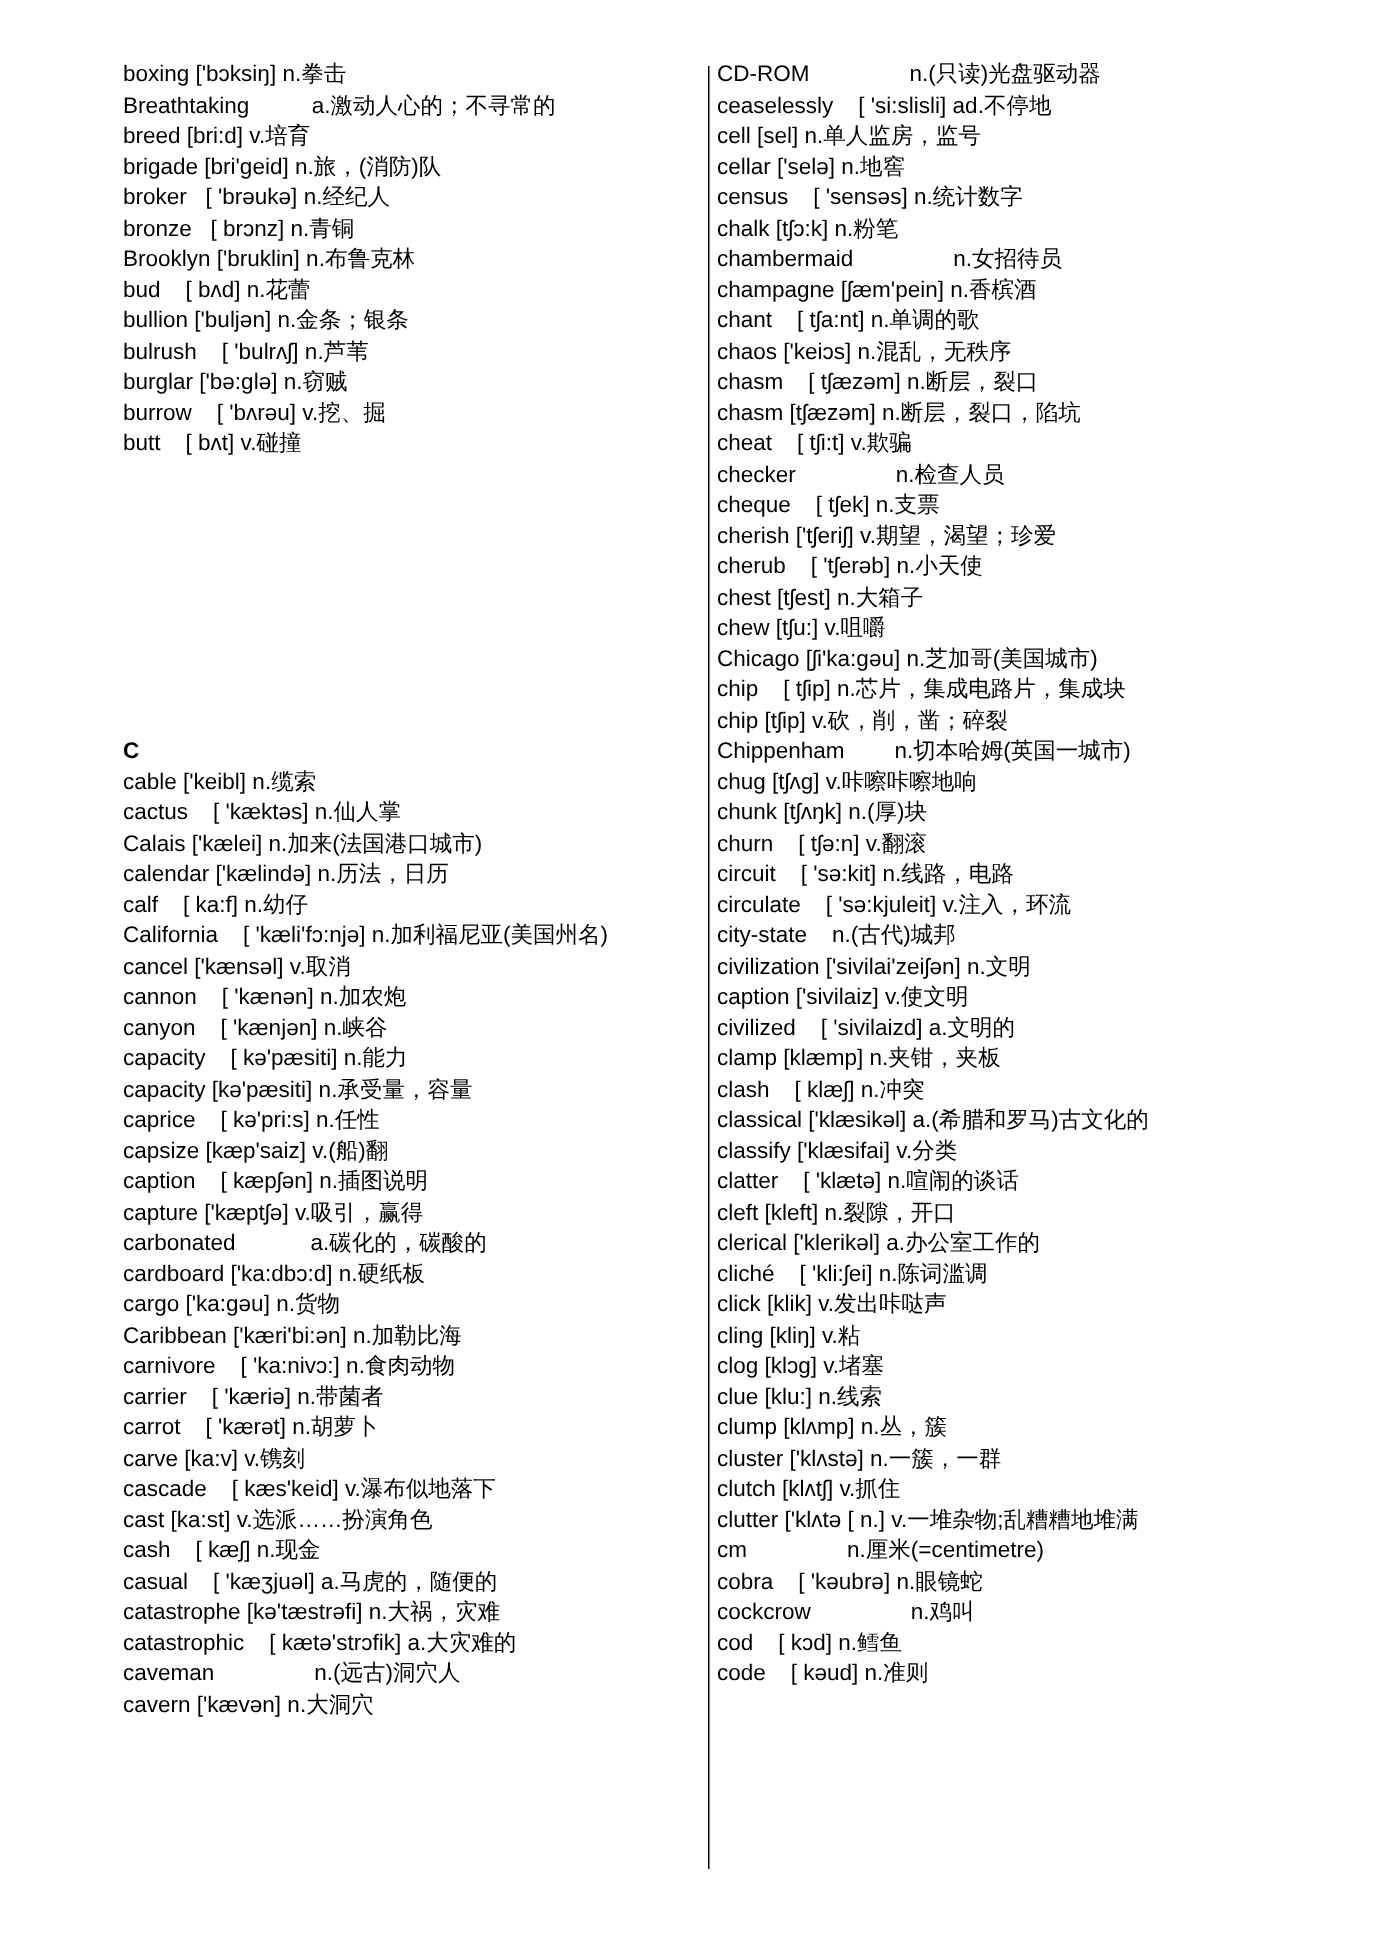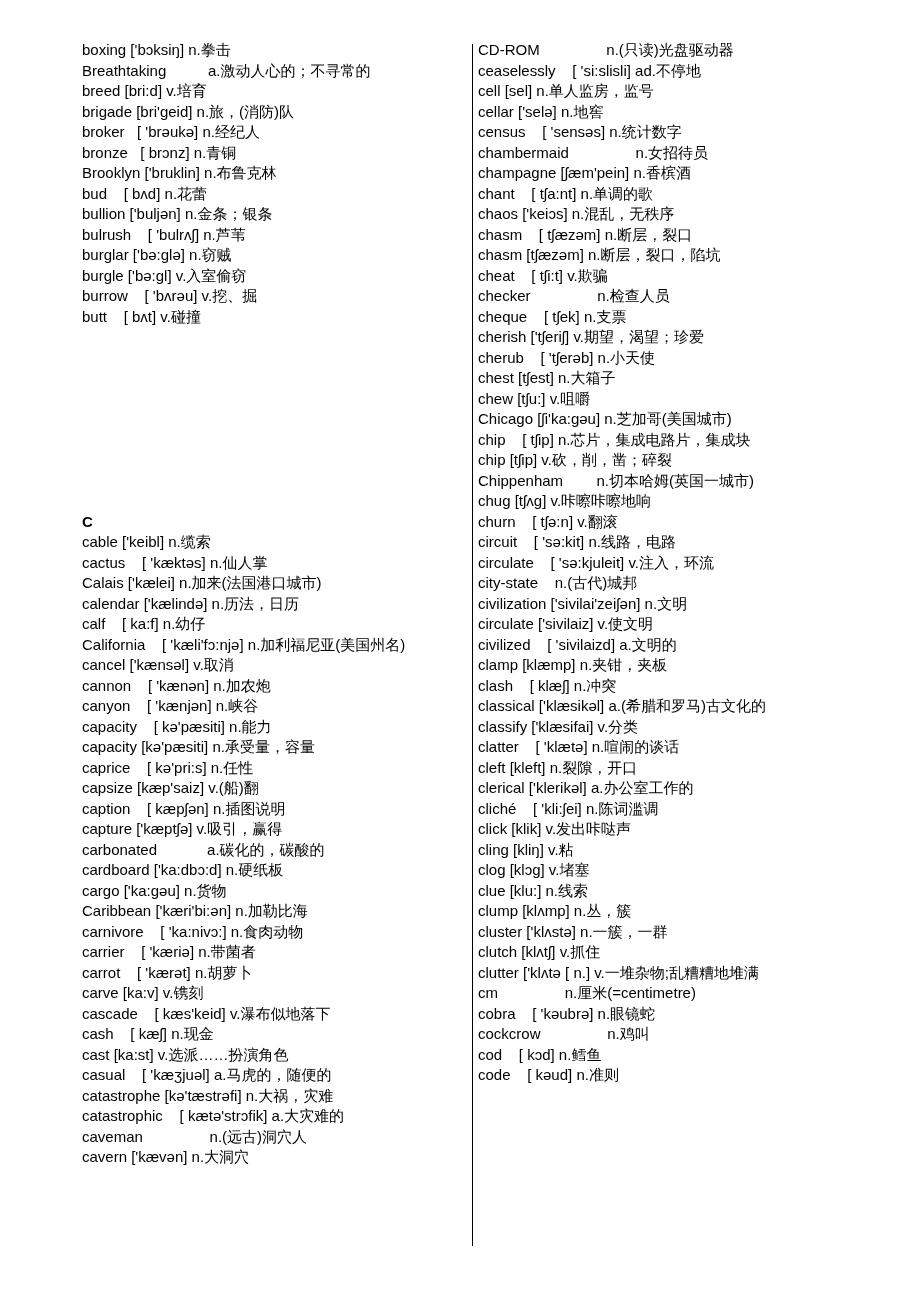--- a/index.html
+++ b/index.html
@@ -71,21 +71,20 @@
       <div class="entry">Breathtaking          a.激动人心的；不寻常的</div>
       <div class="entry">breed [bri:d] v.培育</div>
       <div class="entry">brigade [bri'geid] n.旅，(消防)队</div>
       <div class="entry">broker   [ 'brəukə] n.经纪人</div>
       <div class="entry">bronze   [ brɔnz] n.青铜</div>
       <div class="entry">Brooklyn ['bruklin] n.布鲁克林</div>
       <div class="entry">bud    [ bʌd] n.花蕾</div>
       <div class="entry">bullion ['buljən] n.金条；银条</div>
       <div class="entry">bulrush    [ 'bulrʌʃ] n.芦苇</div>
       <div class="entry">burglar ['bə:glə] n.窃贼</div>
-      <div class="entry">burgle ['bə:gl] v.入室偷窃</div>
       <div class="entry">burrow    [ 'bʌrəu] v.挖、掘</div>
       <div class="entry">butt    [ bʌt] v.碰撞</div>
       <div class="spacer"></div>
       <div class="spacer"></div>
       <div class="spacer"></div>
       <div class="spacer"></div>
       <div class="spacer"></div>
       <div class="spacer"></div>
       <div class="spacer"></div>
       <div class="spacer"></div>
@@ -108,58 +107,60 @@
       <div class="entry">capture ['kæptʃə] v.吸引，赢得</div>
       <div class="entry">carbonated            a.碳化的，碳酸的</div>
       <div class="entry">cardboard ['ka:dbɔ:d] n.硬纸板</div>
       <div class="entry">cargo ['ka:gəu] n.货物</div>
       <div class="entry">Caribbean ['kæri'bi:ən] n.加勒比海</div>
       <div class="entry">carnivore    [ 'ka:nivɔ:] n.食肉动物</div>
       <div class="entry">carrier    [ 'kæriə] n.带菌者</div>
       <div class="entry">carrot    [ 'kærət] n.胡萝卜</div>
       <div class="entry">carve [ka:v] v.镌刻</div>
       <div class="entry">cascade    [ kæs'keid] v.瀑布似地落下</div>
+      <div class="entry">cast [ka:st] v.选派……扮演角色</div>
       <div class="entry">cash    [ kæʃ] n.现金</div>
-      <div class="entry">cast [ka:st] v.选派……扮演角色</div>
       <div class="entry">casual    [ 'kæʒjuəl] a.马虎的，随便的</div>
       <div class="entry">catastrophe [kə'tæstrəfi] n.大祸，灾难</div>
       <div class="entry">catastrophic    [ kætə'strɔfik] a.大灾难的</div>
       <div class="entry">caveman                n.(远古)洞穴人</div>
       <div class="entry">cavern ['kævən] n.大洞穴</div>
     </div>
   <div class="column" id="col-right">
       <div class="entry">CD-ROM                n.(只读)光盘驱动器</div>
       <div class="entry">ceaselessly    [ 'si:slisli] ad.不停地</div>
       <div class="entry">cell [sel] n.单人监房，监号</div>
       <div class="entry">cellar ['selə] n.地窖</div>
       <div class="entry">census    [ 'sensəs] n.统计数字</div>
+      <div class="entry">chalk [tʃɔ:k] n.粉笔</div>
       <div class="entry">chambermaid                n.女招待员</div>
       <div class="entry">champagne [ʃæm'pein] n.香槟酒</div>
       <div class="entry">chant    [ tʃa:nt] n.单调的歌</div>
       <div class="entry">chaos ['keiɔs] n.混乱，无秩序</div>
       <div class="entry">chasm    [ tʃæzəm] n.断层，裂口</div>
       <div class="entry">chasm [tʃæzəm] n.断层，裂口，陷坑</div>
       <div class="entry">cheat    [ tʃi:t] v.欺骗</div>
       <div class="entry">checker                n.检查人员</div>
       <div class="entry">cheque    [ tʃek] n.支票</div>
       <div class="entry">cherish ['tʃeriʃ] v.期望，渴望；珍爱</div>
       <div class="entry">cherub    [ 'tʃerəb] n.小天使</div>
       <div class="entry">chest [tʃest] n.大箱子</div>
       <div class="entry">chew [tʃu:] v.咀嚼</div>
       <div class="entry">Chicago [ʃi'ka:gəu] n.芝加哥(美国城市)</div>
       <div class="entry">chip    [ tʃip] n.芯片，集成电路片，集成块</div>
       <div class="entry">chip [tʃip] v.砍，削，凿；碎裂</div>
       <div class="entry">Chippenham        n.切本哈姆(英国一城市)</div>
       <div class="entry">chug [tʃʌg] v.咔嚓咔嚓地响</div>
+      <div class="entry">chunk [tʃʌŋk] n.(厚)块</div>
       <div class="entry">churn    [ tʃə:n] v.翻滚</div>
       <div class="entry">circuit    [ 'sə:kit] n.线路，电路</div>
       <div class="entry">circulate    [ 'sə:kjuleit] v.注入，环流</div>
       <div class="entry">city-state    n.(古代)城邦</div>
       <div class="entry">civilization ['sivilai'zeiʃən] n.文明</div>
-      <div class="entry">circulate ['sivilaiz] v.使文明</div>
+      <div class="entry">caption ['sivilaiz] v.使文明</div>
       <div class="entry">civilized    [ 'sivilaizd] a.文明的</div>
       <div class="entry">clamp [klæmp] n.夹钳，夹板</div>
       <div class="entry">clash    [ klæʃ] n.冲突</div>
       <div class="entry">classical ['klæsikəl] a.(希腊和罗马)古文化的</div>
       <div class="entry">classify ['klæsifai] v.分类</div>
       <div class="entry">clatter    [ 'klætə] n.喧闹的谈话</div>
       <div class="entry">cleft [kleft] n.裂隙，开口</div>
       <div class="entry">clerical ['klerikəl] a.办公室工作的</div>
       <div class="entry">cliché    [ 'kli:ʃei] n.陈词滥调</div>
       <div class="entry">click [klik] v.发出咔哒声</div>

